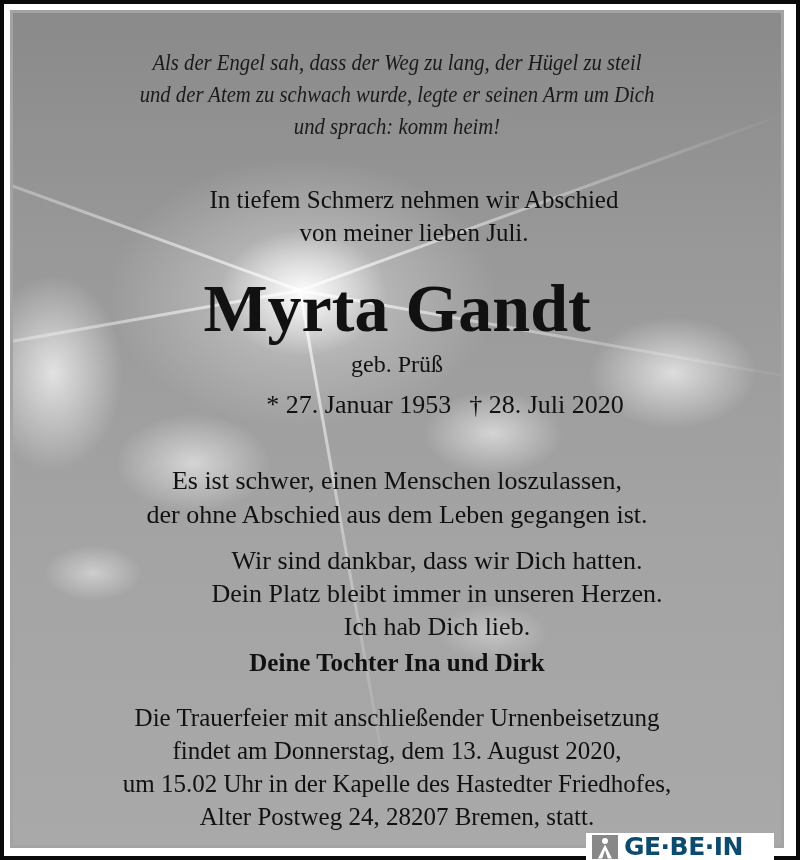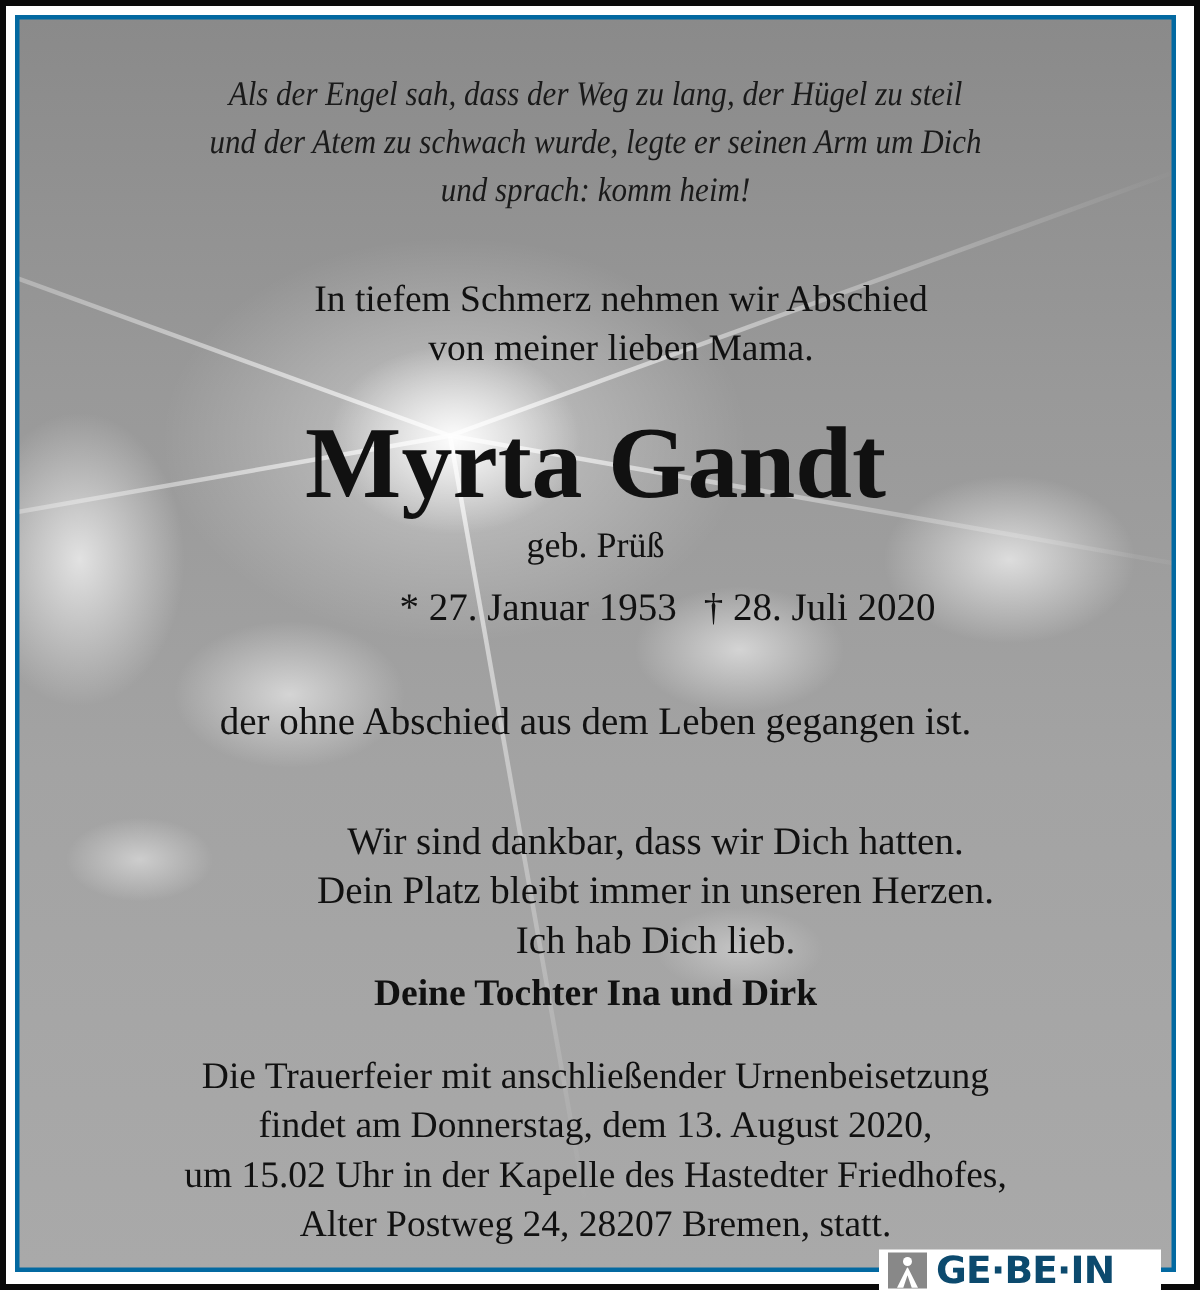--- a/index.html
+++ b/index.html
@@ -1,18 +1,18 @@
 <!DOCTYPE html>
 <html><head>
 <meta charset="utf-8">
 <style>
   html, body { margin:0; padding:0; }
   body { width:800px; height:860px; background:#0a0a0a; position:relative; overflow:hidden; font-family:"Liberation Serif", serif; }
   .outer-white { position:absolute; left:4px; top:4px; width:792px; height:852px; background:#ffffff; }
-  .frame { position:absolute; left:10px; top:10px; width:774px; height:838px; background:#0369a1; }
+  .frame { position:absolute; left:10px; top:10px; width:774px; height:838px; background:#a3a3a3; }
   .photo {
     position:absolute; left:3px; top:3px; width:768px; height:832px; overflow:hidden;
     background:
       radial-gradient(ellipse 120px 90px at 290px 280px, rgba(255,255,255,0.95), rgba(255,255,255,0) 70%),
       radial-gradient(ellipse 260px 180px at 290px 280px, rgba(255,255,255,0.45), rgba(255,255,255,0) 75%),
       radial-gradient(ellipse 100px 140px at 40px 360px, rgba(255,255,255,0.7), rgba(255,255,255,0) 70%),
       radial-gradient(ellipse 110px 70px at 180px 450px, rgba(255,255,255,0.55), rgba(255,255,255,0) 70%),
       radial-gradient(ellipse 100px 60px at 480px 420px, rgba(255,255,255,0.55), rgba(255,255,255,0) 70%),
       radial-gradient(ellipse 120px 80px at 660px 360px, rgba(255,255,255,0.65), rgba(255,255,255,0) 70%),
       radial-gradient(ellipse 70px 40px at 80px 560px, rgba(255,255,255,0.45), rgba(255,255,255,0) 70%),
@@ -54,30 +54,31 @@
 
     <div class="content">
       <div class="quote">
         <span class="line">Als der Engel sah, dass der Weg zu lang, der Hügel zu steil</span>
         <span class="line">und der Atem zu schwach wurde, legte er seinen Arm um Dich</span>
         <span class="line">und sprach: komm heim!</span>
       </div>
 
       <div class="intro">
         <span class="line">In tiefem Schmerz nehmen wir Abschied</span>
-        <span class="line">von meiner lieben Mama.</span>
+        <span class="line">von meiner lieben Juli.</span>
       </div>
 
       <div class="name">Myrta Gandt</div>
       <div class="maiden">geb. Prüß</div>
       <div class="dates">
         <span>* 27. Januar 1953</span><span class="gap"></span><span>† 28. Juli 2020</span>
       </div>
 
       <div class="verse1">
+        <span class="line">Es ist schwer, einen Menschen loszulassen,</span>
         <span class="line">der ohne Abschied aus dem Leben gegangen ist.</span>
       </div>
 
       <div class="verse2">
         <span class="line">Wir sind dankbar, dass wir Dich hatten.</span>
         <span class="line">Dein Platz bleibt immer in unseren Herzen.</span>
         <span class="line">Ich hab Dich lieb.</span>
       </div>
 
       <div class="sign">Deine Tochter Ina und Dirk</div>

